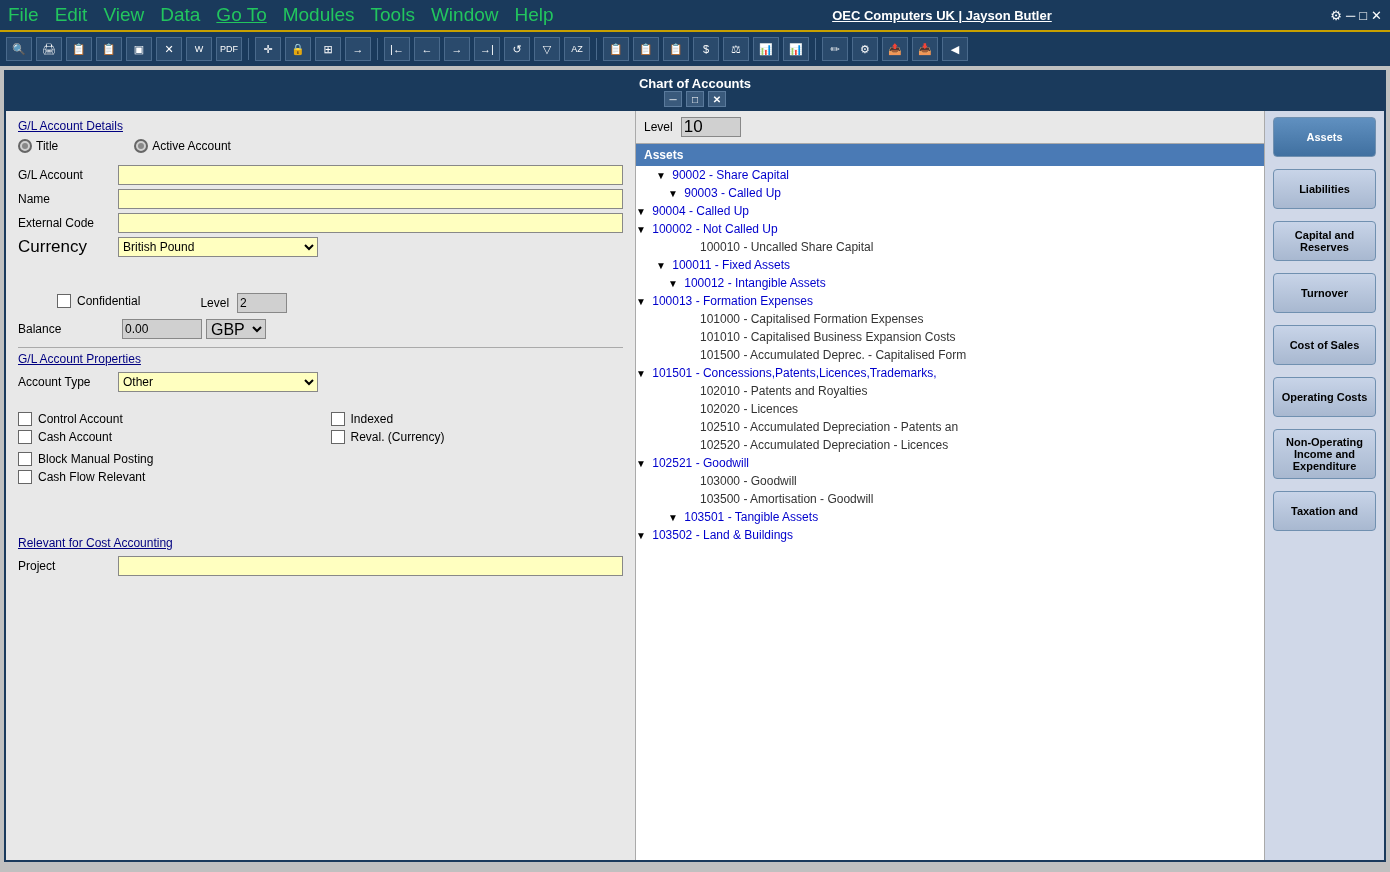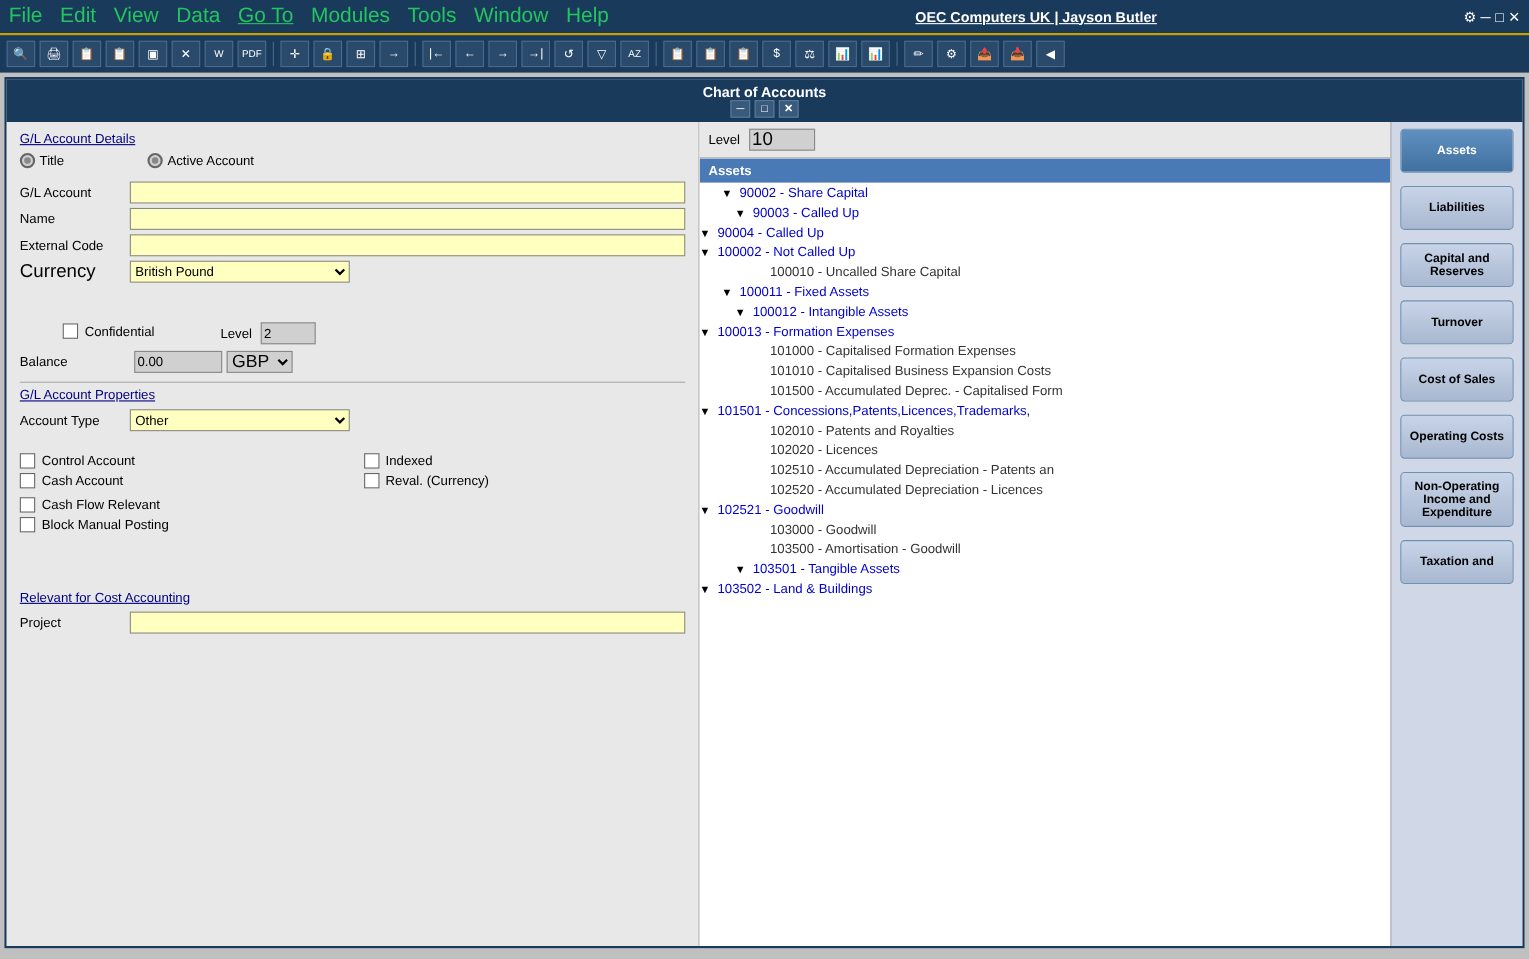--- a/index.html
+++ b/index.html
@@ -484,27 +484,27 @@
             <div class="check-box"></div>
             <span class="check-label">Indexed</span>
           </div>
           <div class="check-row">
             <div class="check-box"></div>
             <span class="check-label">Reval. (Currency)</span>
           </div>
         </div>
       </div>
 
+      <div class="check-row" style="margin-top:4px;">
+        <div class="check-box"></div>
+        <span class="check-label">Block Manual Posting</span>
+      </div>
       <div class="check-row">
         <div class="check-box"></div>
         <span class="check-label">Cash Flow Relevant</span>
-      </div>
-      <div class="check-row" style="margin-top:4px;">
-        <div class="check-box"></div>
-        <span class="check-label">Block Manual Posting</span>
       </div>
 
       <div class="spacer"></div>
       <div class="spacer"></div>
       <div class="spacer"></div>
 
       <div class="section-title">Relevant for Cost Accounting</div>
       <div class="form-row">
         <span class="form-label">Project</span>
         <input class="form-input" type="text" value="" style="">

